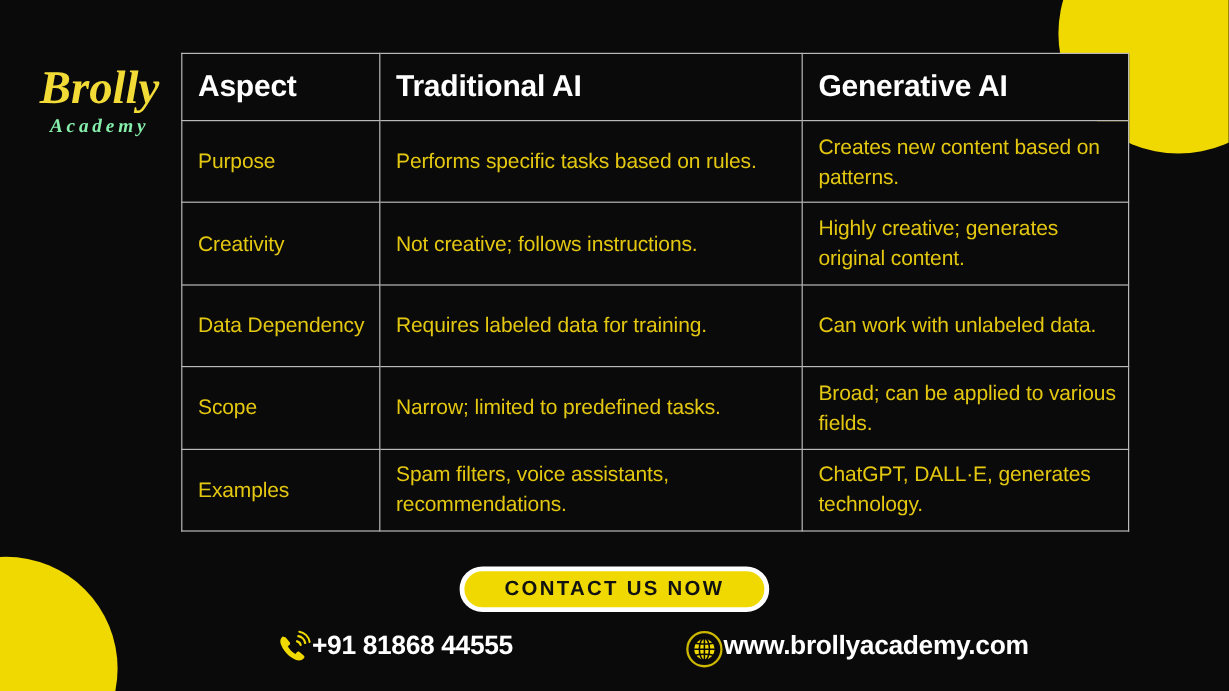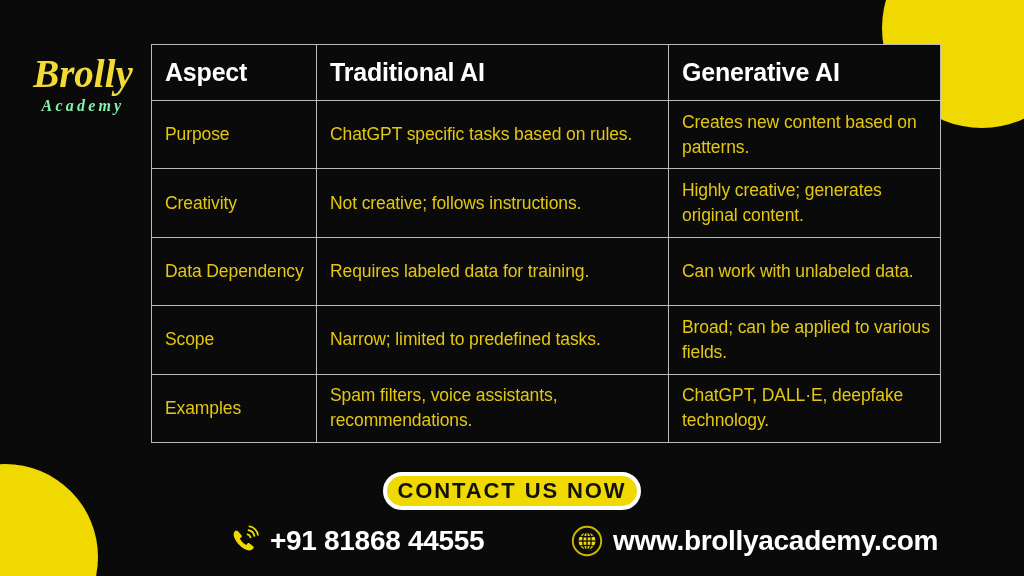--- a/index.html
+++ b/index.html
@@ -86,33 +86,33 @@
   
   #cta-button {
     position:absolute;
     left:383px; top:472px;
     width:258px; height:38px;
     background:#EFD900;
     border:4px solid #ffffff;
     border-radius:22px;
     display:flex; align-items:center; justify-content:center;
     color:#111111;
-    font-size:22px; font-weight:bold;
+    font-size:17px; font-weight:bold;
     letter-spacing:1.9px;
     z-index:6;
     cursor:pointer;
   }
 
   
   #footer { position:absolute; left:0; top:519px; width:1024px; height:50px; z-index:6; }
 
   .footer-item {
     position:absolute;
-    display:flex; align-items:center; gap:10px;
-    color:#ffffff; font-size:28px; font-weight:bold;
+    display:flex; align-items:flex-start; gap:0;
+    color:#ffffff; font-size:22px; font-weight:bold;
     letter-spacing:-0.3px;
   }
   #footer-phone { left:228px; top:6px; }
   #footer-web   { left:571px; top:6px; }
   .footer-icon { width:32px; height:32px; flex:0 0 32px; }
 </style>
 </head>
 <body>
 
 <div id="canvas">
@@ -139,42 +139,42 @@
     <thead>
       <tr>
         <th>Aspect</th>
         <th>Traditional AI</th>
         <th>Generative AI</th>
       </tr>
     </thead>
     <tbody>
       <tr>
         <td class="aspect-cell">Purpose</td>
-        <td>ChatGPT specific tasks based on rules.</td>
+        <td>Performs specific tasks based on rules.</td>
         <td>Creates new content based on patterns.</td>
       </tr>
       <tr>
         <td class="aspect-cell">Creativity</td>
         <td>Not creative; follows instructions.</td>
         <td>Highly creative; generates original content.</td>
       </tr>
       <tr>
         <td class="aspect-cell">Data Dependency</td>
         <td>Requires labeled data for training.</td>
         <td>Can work with unlabeled data.</td>
       </tr>
       <tr>
         <td class="aspect-cell">Scope</td>
         <td>Narrow; limited to predefined tasks.</td>
         <td>Broad; can be applied to various fields.</td>
       </tr>
       <tr>
         <td class="aspect-cell">Examples</td>
         <td>Spam filters, voice assistants, recommendations.</td>
-        <td>ChatGPT, DALL·E, deepfake technology.</td>
+        <td>ChatGPT, DALL·E, generates technology.</td>
       </tr>
     </tbody>
   </table>
 
   <div id="cta-button">CONTACT US NOW</div>
 
   <div id="footer">
 
     <div class="footer-item" id="footer-phone">
       <svg class="footer-icon" viewBox="0 0 32 32">

